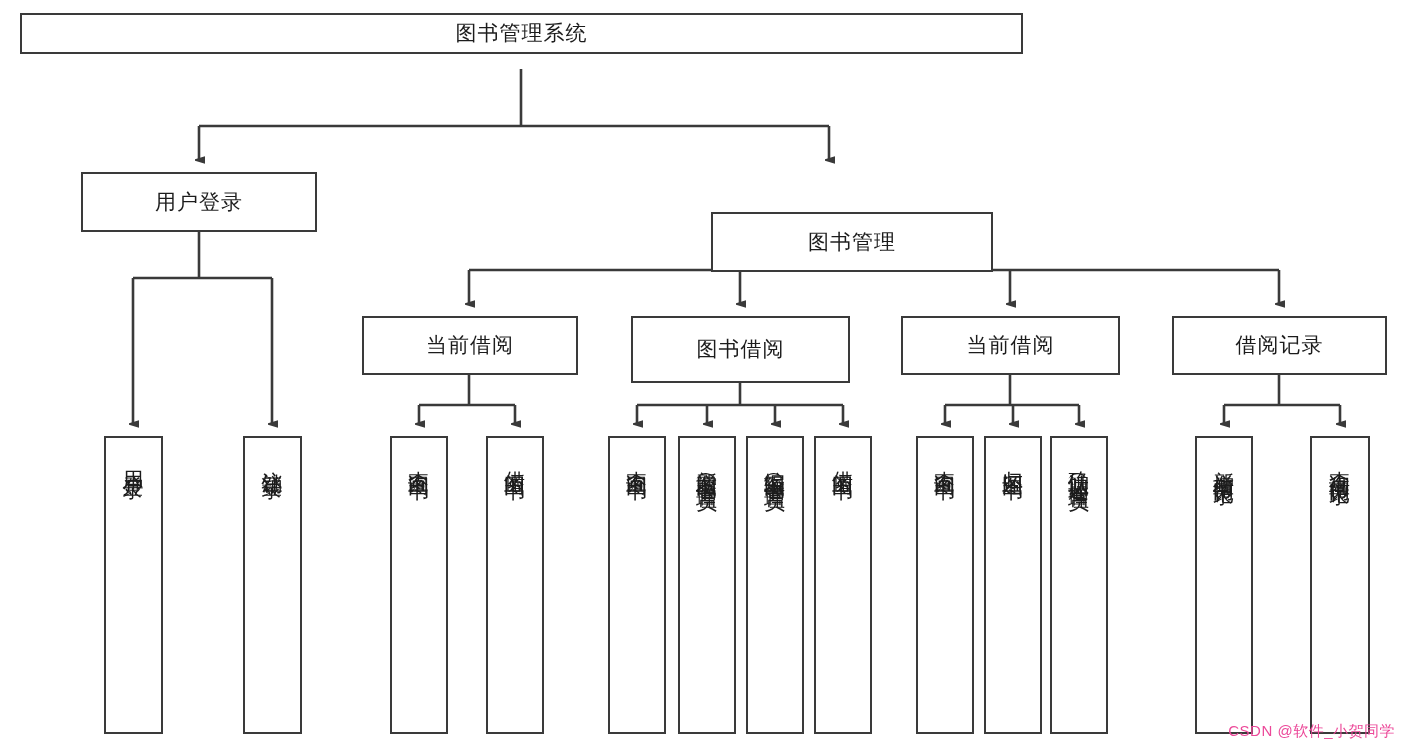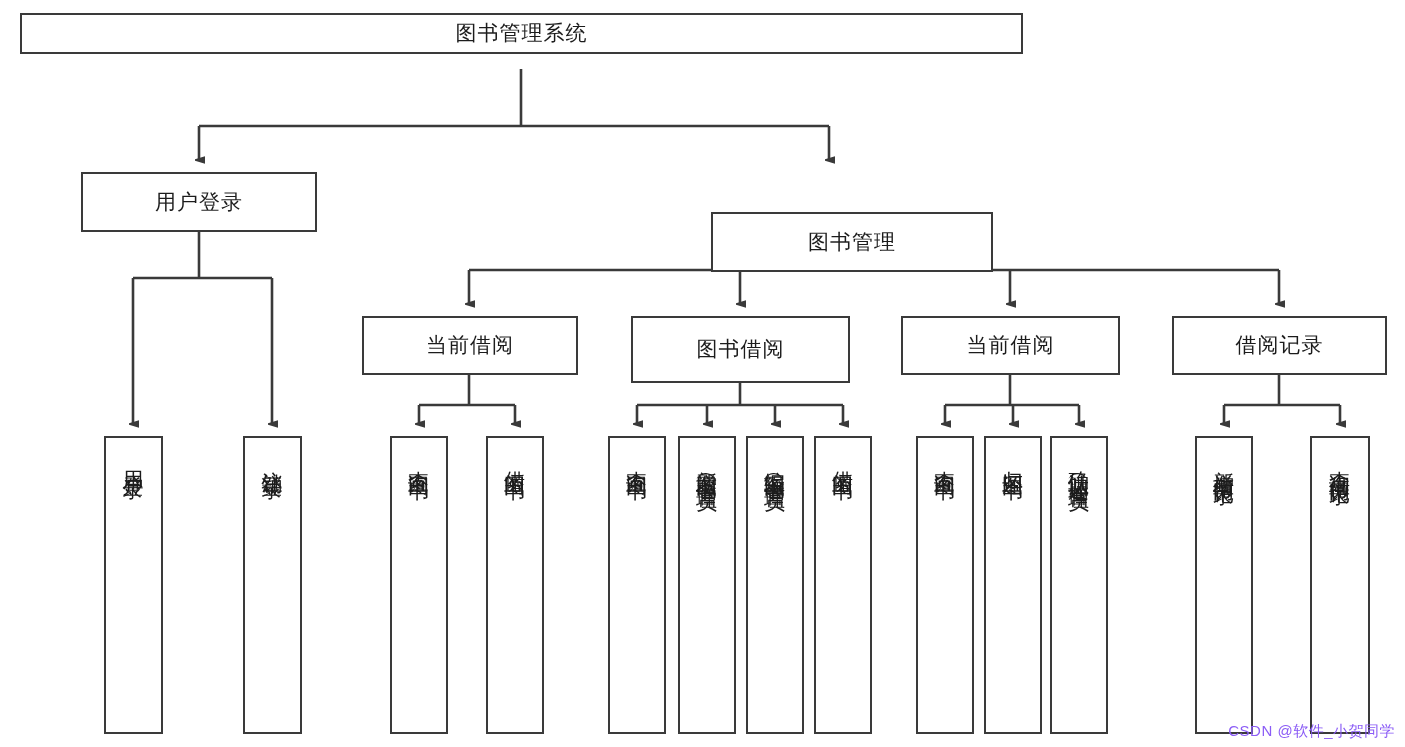--- a/index.html
+++ b/index.html
@@ -59,21 +59,21 @@
     font-size: 21px;
     letter-spacing: 3px;
     line-height: 1;
     white-space: nowrap;
   }
   .watermark {
     position: absolute;
     right: 10px;
     bottom: 6px;
     font-size: 15px;
-    color: #8b5cf6;
+    color: #ec4899;
     letter-spacing: 0.5px;
     white-space: nowrap;
   }
 </style>
 </head>
 <body>
 
 <div id="diagram-root">
 
   <svg class="connectors" viewBox="0 0 1405 747" xmlns="http://www.w3.org/2000/svg">

